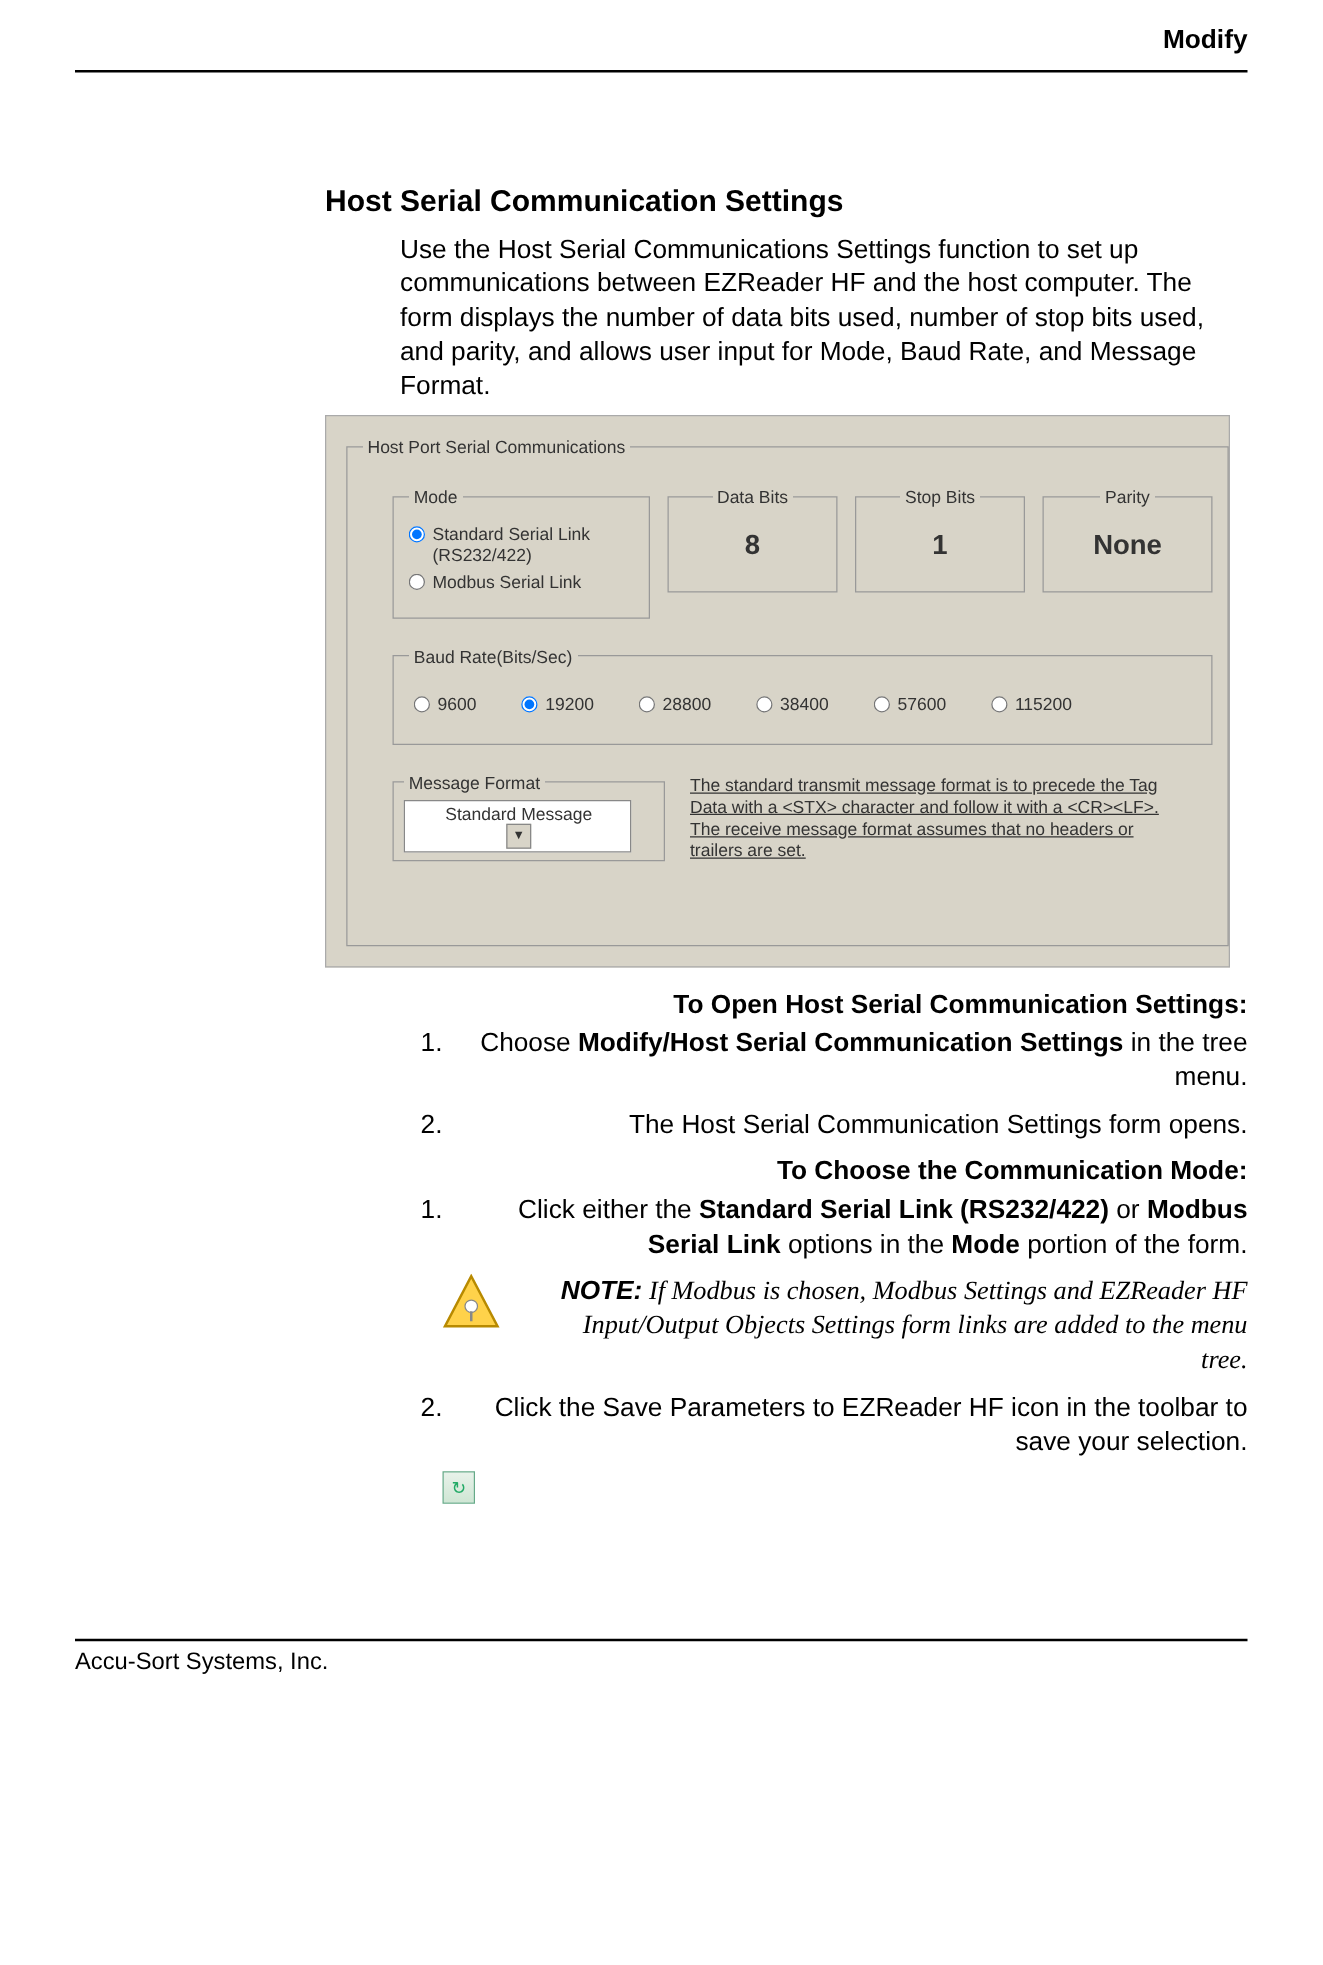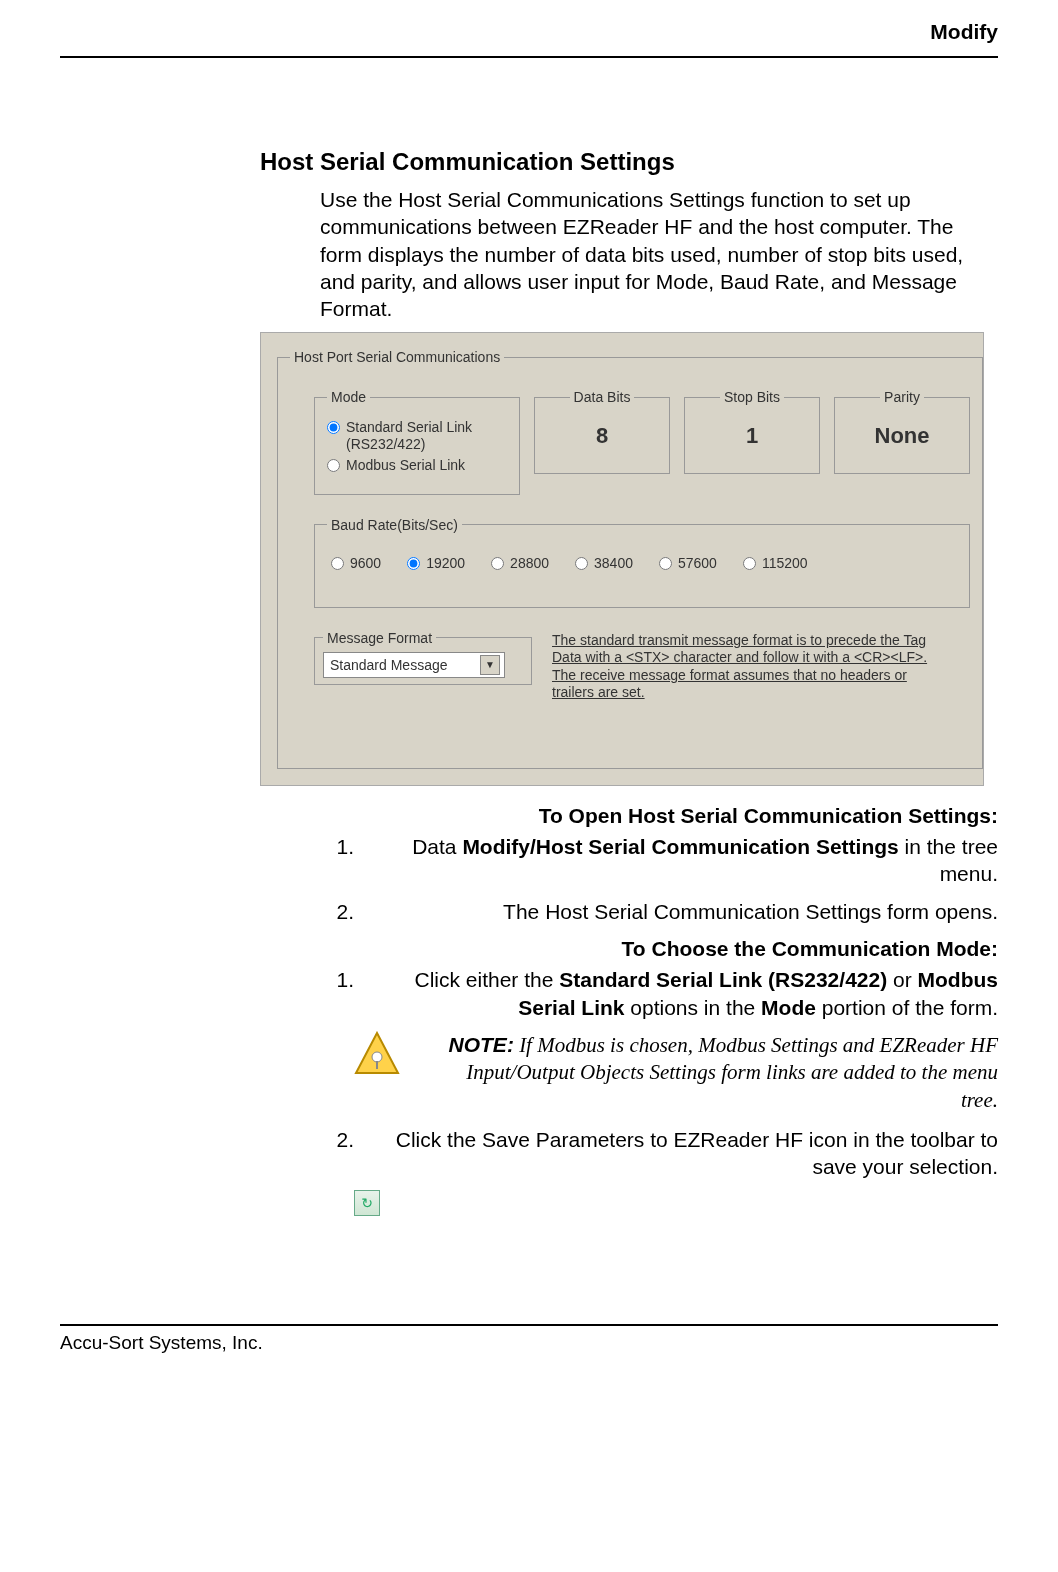--- a/index.html
+++ b/index.html
@@ -74,25 +74,25 @@
     text-align: center;
     width: 110px;
   }
   .display-box .val {
     font-weight: bold;
     font-size: 22px;
     padding: 8px 0;
   }
   .fs-baud {
     margin: 0 0 22px 24px;
-    padding-bottom: 32px;
+    padding-bottom: 20px;
   }
   .baud-opts {
     display: flex;
-    gap: 26px;
+    gap: 36px;
     padding: 12px 4px 4px 4px;
   }
   .baud-opts label {
     display: flex;
     align-items: center;
     gap: 6px;
     font-size: 14px;
   }
   .row-msg {
     display: flex;
@@ -106,20 +106,21 @@
   }
   .select {
     display: flex;
     align-items: center;
     justify-content: space-between;
     background: #fff;
     border: 1px solid #888;
     padding: 2px 4px 2px 6px;
     width: 170px;
     font-size: 14px;
+    flex-direction: column;
   }
   .select .arrow {
     width: 18px;
     height: 18px;
     background: #d8d4c8;
     border: 1px solid #888;
     display: flex;
     align-items: center;
     justify-content: center;
     font-size: 10px;
@@ -284,21 +285,21 @@
           <div class="msg-desc">The standard transmit message format is to precede the Tag Data with a &lt;STX&gt; character and follow it with a &lt;CR&gt;&lt;LF&gt;. The receive message format assumes that no headers or trailers are set.</div>
         </div>
 
       </fieldset>
     </div>
 
     <div class="aftertext">
       <div class="subhead">To Open Host Serial Communication Settings:</div>
       <div class="step">
         <div class="num">1.</div>
-        <div class="txt"><span>Data </span><b>Modify/Host Serial Communication Settings</b><span> in the tree menu.</span></div>
+        <div class="txt"><span>Choose </span><b>Modify/Host Serial Communication Settings</b><span> in the tree menu.</span></div>
       </div>
       <div class="step">
         <div class="num">2.</div>
         <div class="txt">The Host Serial Communication Settings form opens.</div>
       </div>
 
       <div class="subhead">To Choose the Communication Mode:</div>
       <div class="step">
         <div class="num">1.</div>
         <div class="txt">

